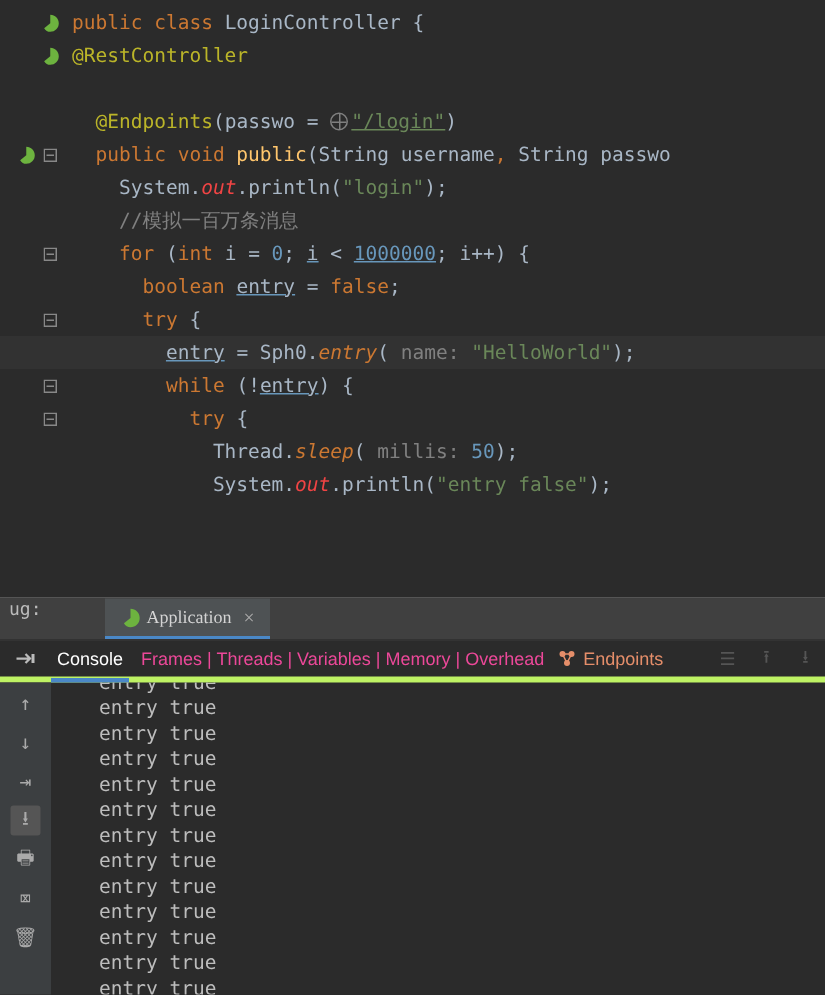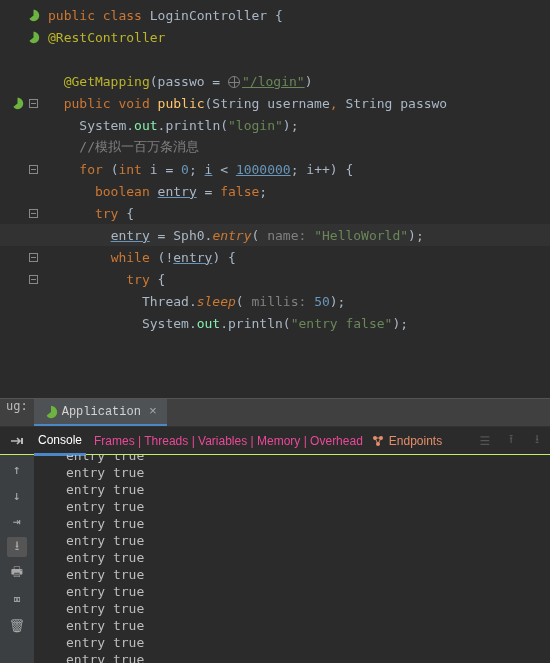--- a/index.html
+++ b/index.html
@@ -42,21 +42,21 @@
     }
     .code {
       white-space: pre;
       flex: 1;
       padding-left: 4px;
     }
     .c-keyword { color: #cc7832; }
     .c-annotation { color: #bbb529; }
     .c-string { color: #6a8759; }
     .c-number { color: #6897bb; }
-    .c-field { color: #86efac; }
+    .c-field { color: #ef4444; font-style: italic; }
     .c-static { color: #cc7832; font-style: italic; }
     .c-method { color: #ffc66d; }
     .c-param { color: #808080; }
     .c-comment { color: #808080; }
     .c-plain { color: #a9b7c6; }
     .c-class { color: #a9b7c6; }
     .underline { text-decoration: underline; text-decoration-color: #6897bb; }
     .link-underline { text-decoration: underline; }
 
     .highlighted-line {
@@ -85,30 +85,31 @@
     .debug-tab {
       display: flex;
       align-items: center;
       gap: 4px;
       height: 100%;
       padding: 0 10px;
       background: #4e5254;
       border-bottom: 2px solid #4a88c7;
       color: #d4d4d4;
       font-size: 12px;
-      font-family: Liberation Mono, monospace;
+      font-family: Liberation Serif, serif;
+      margin-left: 36px;
     }
     .debug-tab .close-x { color: #aaa; font-size: 13px; margin-left: 4px; }
 
     .tool-row {
       height: 28px;
       display: flex;
       align-items: center;
       padding: 0 4px 0 8px;
-      border-bottom: 1px solid #bef264;
+      border-bottom: 4px solid #bef264;
       gap: 8px;
       font-family: sans-serif;
       font-size: 12px;
     }
     .tool-icon {
       width: 18px; height: 18px;
       display: inline-flex; align-items: center; justify-content: center;
       color: #bbb;
     }
     .console-tab {
@@ -194,21 +195,21 @@
         </span>
       </div>
       <div class="code"><span class="c-annotation">@RestController</span></div>
     </div>
     <div class="gutter-line">
       <div class="gutter"></div>
       <div class="code"><span class=""></span></div>
     </div>
     <div class="gutter-line">
       <div class="gutter"></div>
-      <div class="code">  <span class="c-annotation">@GetMapping</span><span class="c-plain">(passwo = </span><span class="globe-icon"></span><span class="c-string link-underline">"/login"</span><span class="c-plain">)</span></div>
+      <div class="code">  <span class="c-annotation">@Endpoints</span><span class="c-plain">(passwo = </span><span class="globe-icon"></span><span class="c-string link-underline">"/login"</span><span class="c-plain">)</span></div>
     </div>
     <div class="gutter-line">
       <div class="gutter">
         <span class="gutter-icon">
           <svg width="13" height="13" viewBox="0 0 16 16">
             <path d="M8 1 C12 1 15 4 15 8 C15 12 12 15 8 15 C6 15 4 14 3 12 L8 8 Z" fill="#6db33f"></path>
           </svg>
         </span>
         <span class="gutter-icon">
           <svg width="9" height="9" viewBox="0 0 9 9">

